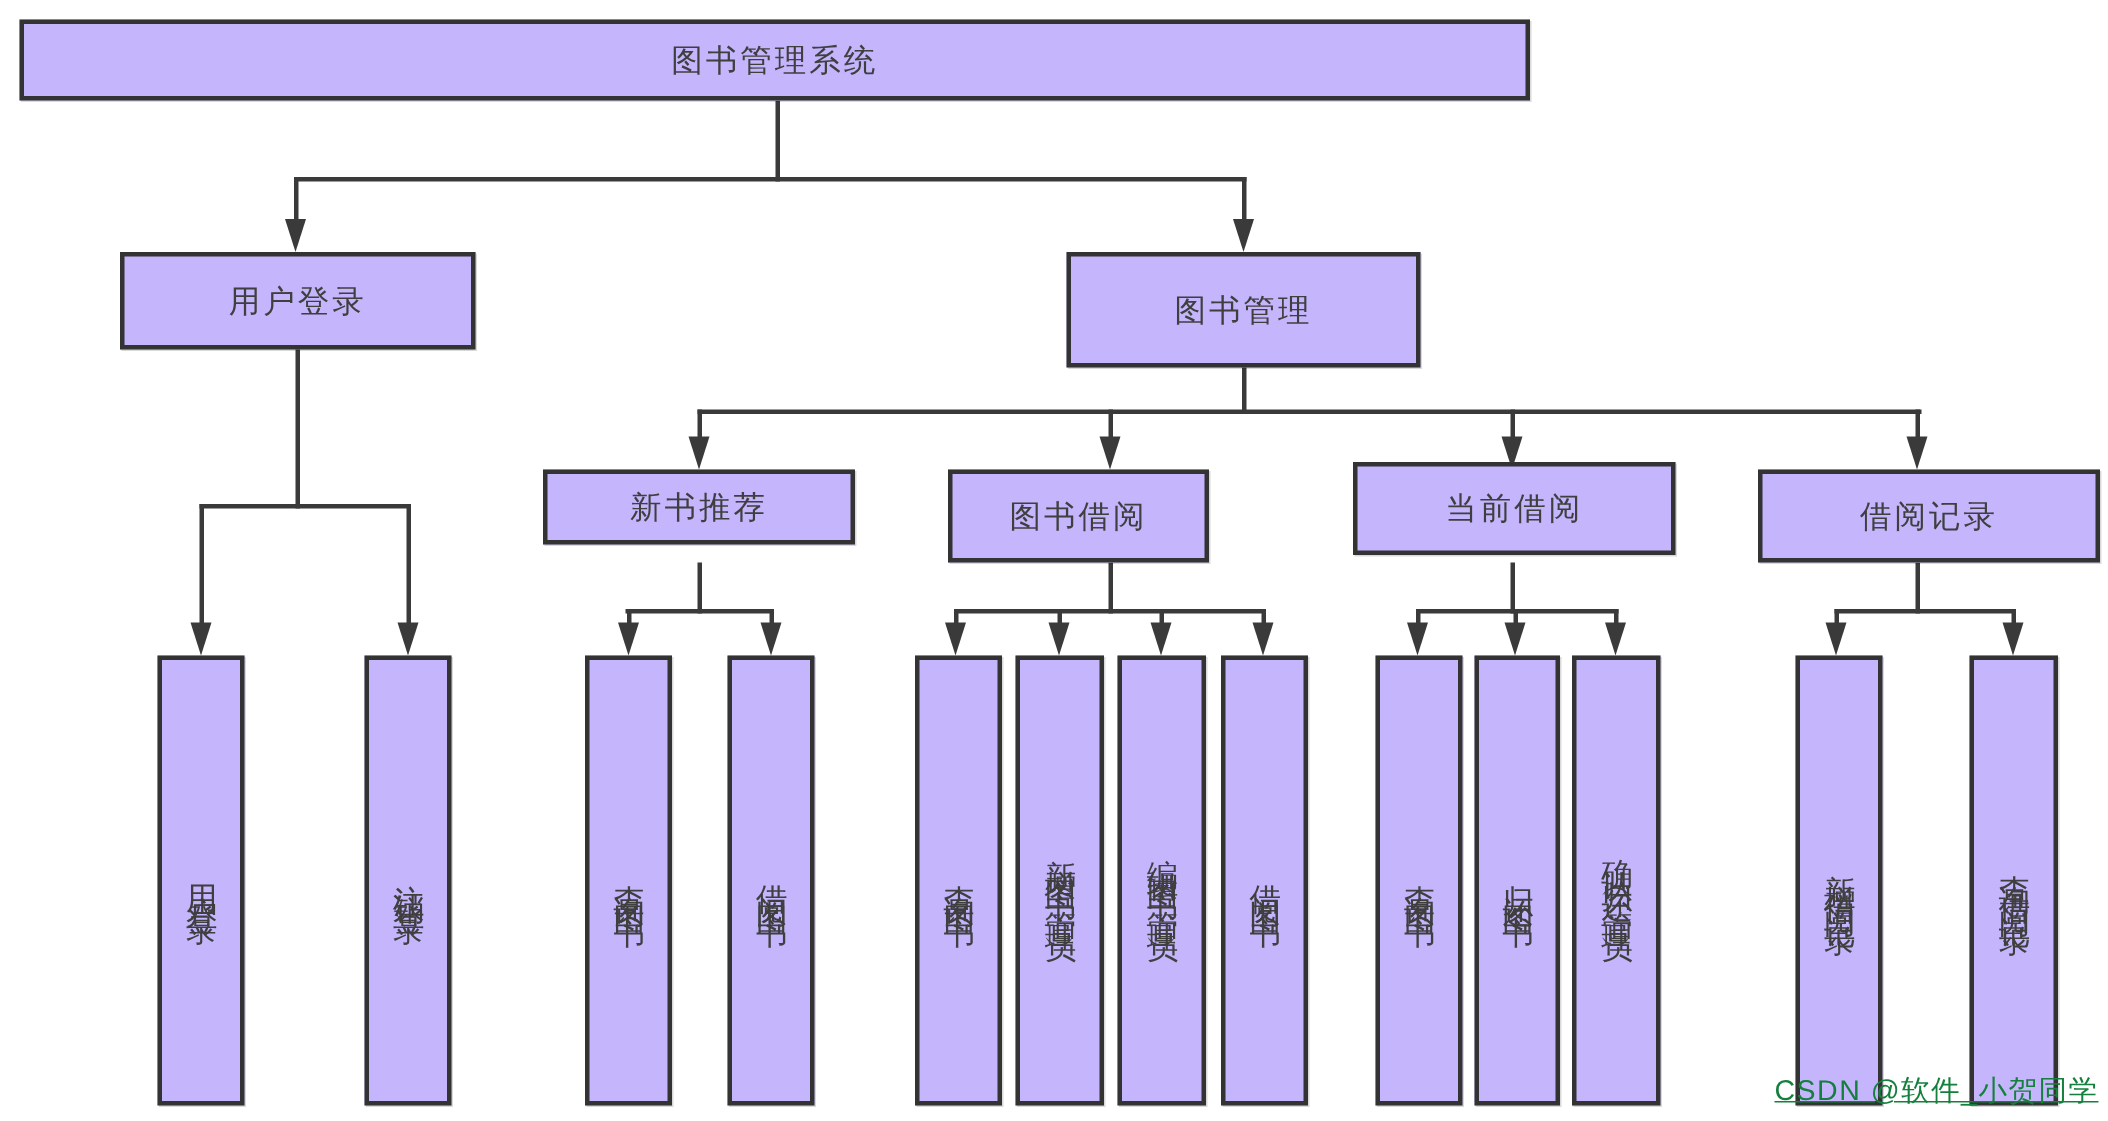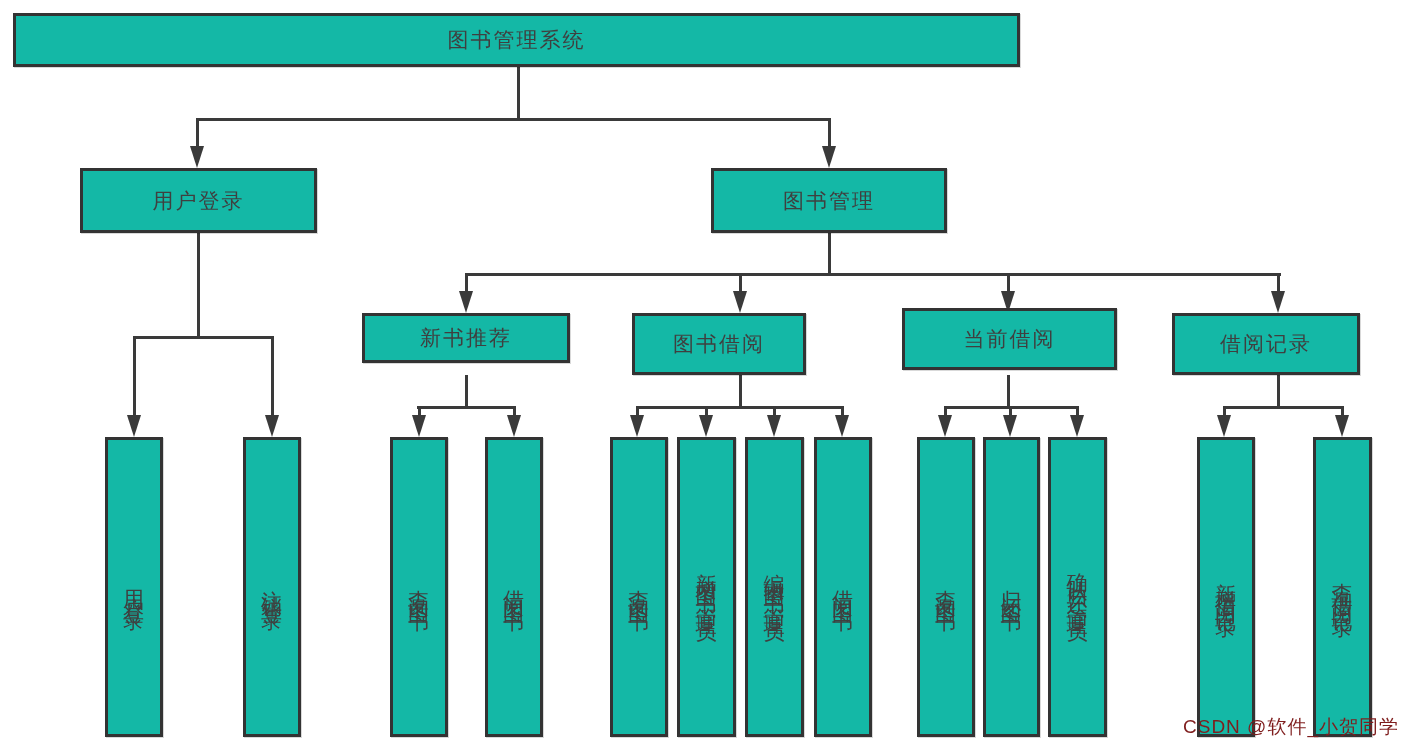--- a/index.html
+++ b/index.html
@@ -2,39 +2,39 @@
 <html><head>
 <meta charset="utf-8">
 <style>
   html,body { margin:0; padding:0; background:#ffffff; }
   .canvas {
     position:relative; width:1405px; height:747px; background:#ffffff;
     font-family:"Liberation Sans","DejaVu Sans",sans-serif; color:#3f3f3f;
     overflow:hidden;
   }
   .box {
-    position:absolute; background:#14b8a6; border:3px solid #333333;
+    position:absolute; background:#c4b5fd; border:3px solid #333333;
     box-sizing:border-box; display:flex; align-items:center; justify-content:center;
     font-size:21px; letter-spacing:2px; color:#3f3f3f;
     box-shadow:1px 1px 0 rgba(0,0,0,0.15);
     z-index:2;
   }
   .vtext {
     writing-mode:vertical-rl; text-orientation:mixed;
     font-size:21px; letter-spacing:7px; line-height:1; color:#3f3f3f;
   }
   .line { position:absolute; background:#3a3a3a; z-index:1; }
   .arrow {
     position:absolute; width:0; height:0; z-index:1;
     border-left:7px solid transparent; border-right:7px solid transparent;
     border-top:22px solid #3a3a3a;
   }
   .watermark {
     position:absolute; left:1183px; top:714px; z-index:3;
-    font-size:19px; color:#7f1d1d; letter-spacing:1px; white-space:nowrap;
+    font-size:19px; color:#15803d; letter-spacing:1px; white-space:nowrap;text-decoration:underline;
   }
 </style>
 </head>
 <body>
 
 <div class="canvas">
 
   <div>
 
     <div class="line" style="left:517px;top:67px;width:3px;height:54px"></div>
@@ -97,34 +97,34 @@
     <div class="arrow" style="left:1335px;top:415px"></div>
   </div>
 
   <div class="box" style="left:13px;top:13px;width:1007px;height:54px">
     <span>图书管理系统</span>
   </div>
 
   <div class="box" style="left:80px;top:168px;width:237px;height:65px">
     <span>用户登录</span>
   </div>
-  <div class="box" style="left:711px;top:168px;width:236px;height:65px">
+  <div class="box" style="left:711px;top:168px;width:236px;height:77px">
     <span>图书管理</span>
   </div>
 
   <div class="box" style="left:362px;top:313px;width:208px;height:50px">
     <span>新书推荐</span>
   </div>
   <div class="box" style="left:632px;top:313px;width:174px;height:62px">
     <span>图书借阅</span>
   </div>
   <div class="box" style="left:902px;top:308px;width:215px;height:62px">
     <span>当前借阅</span>
   </div>
-  <div class="box" style="left:1172px;top:313px;width:188px;height:62px">
+  <div class="box" style="left:1172px;top:313px;width:228px;height:62px">
     <span>借阅记录</span>
   </div>
 
   <div class="box" style="left:105px;top:437px;width:58px;height:300px">
     <span class="vtext">用户登录</span>
   </div>
   <div class="box" style="left:243px;top:437px;width:58px;height:300px">
     <span class="vtext">注销登录</span>
   </div>
 

